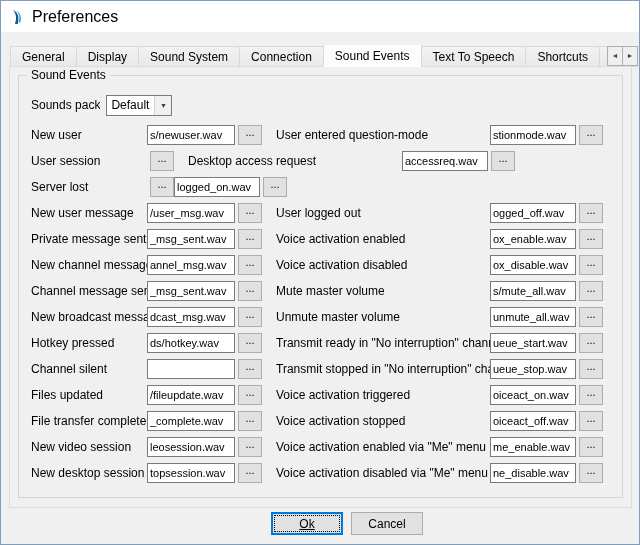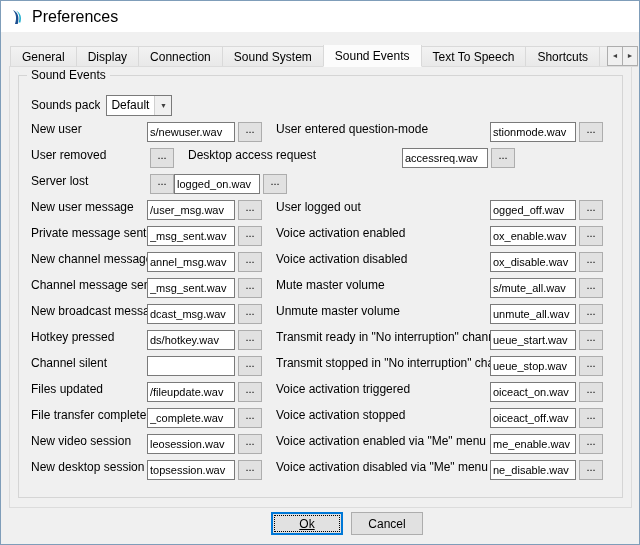--- a/index.html
+++ b/index.html
@@ -39,21 +39,21 @@
   
   .sounds-row { position:absolute; left:12px; top:18px; height:22px; display:flex; align-items:center; }
   .combo { width:66px; height:21px; margin-left:6px; background:#ffffff; border:1px solid #7a7a7a;
            display:flex; align-items:center; padding-left:4px; position:relative; cursor:default; }
   .combo-arrow { position:absolute; right:0; top:0; width:17px; height:19px; background:#f0f0f0;
                  border-left:1px solid #d0d0d0; font-size:7px; color:#404040;
                  display:flex; align-items:center; justify-content:center; }
 
   
   .rows { position:absolute; left:12px; right:8px; top:46px; }
-  .row { display:flex; align-items:flex-start; height:26px; }
+  .row { display:flex; align-items:center; height:26px; }
   .lbl { font-size:12px; overflow:hidden; white-space:nowrap; }
   .l-lbl { width:116px; flex:none; }
   .r-lbl { width:214px; flex:none; margin-left:14px; }
   .field { width:88px; height:20px; flex:none; border:1px solid #7a7a7a; background:#fff;
            font-family:"Liberation Sans", sans-serif; font-size:11px; padding:1px 2px; }
   .r-field { width:86px; }
   .browse { width:24px; height:20px; flex:none; margin-left:3px; background:#e1e1e1;
             border:1px solid #adadad; font-size:11px; line-height:10px; padding-bottom:6px; }
 
   
@@ -73,22 +73,22 @@
     <svg class="app-icon" viewBox="0 0 16 16">
       <path d="M4 1 C9 3.5 10.5 7.5 8.8 15 L6 15 C8 9 7.2 4.8 4 1 Z" fill="#1d4f91"></path>
       <path d="M7 1.6 C11.5 4 13 8 11.4 13.6 L9.6 13.6 C11.2 8.6 10.4 5 7 1.6 Z" fill="#21b0cf"></path>
     </svg>
     <span class="title-text">Preferences</span>
   </div>
 
   <div class="tabbar">
     <div class="tab">General</div>
     <div class="tab">Display</div>
+    <div class="tab">Sound System</div>
     <div class="tab">Connection</div>
-    <div class="tab">Sound System</div>
     <div class="tab active">Sound Events</div>
     <div class="tab">Text To Speech</div>
     <div class="tab">Shortcuts</div>
     <div class="tab">Video</div>
   </div>
   <div class="tab-scroll">
     <button>◄</button>
     <button>►</button>
   </div>
 
@@ -108,21 +108,21 @@
   <div class="row">
     <span class="lbl l-lbl">New user</span>
     <input class="field l-field" type="text" value="s/newuser.wav" style="">
     <button class="browse">...</button>
     <span class="lbl r-lbl">User entered question-mode</span>
     <input class="field r-field" type="text" value="stionmode.wav" style="">
     <button class="browse">...</button>
   </div>
 
   <div class="row">
-    <span class="lbl l-lbl">User removed</span>
+    <span class="lbl l-lbl">User session</span>
     <button class="browse">...</button>
     <span class="lbl r-lbl">Desktop access request</span>
     <input class="field r-field" type="text" value="accessreq.wav" style="">
     <button class="browse">...</button>
   </div>
 
   <div class="row">
     <span class="lbl l-lbl">Server lost</span>
     <button class="browse">...</button>
     <input class="field r-field" type="text" value="logged_on.wav" style="">

